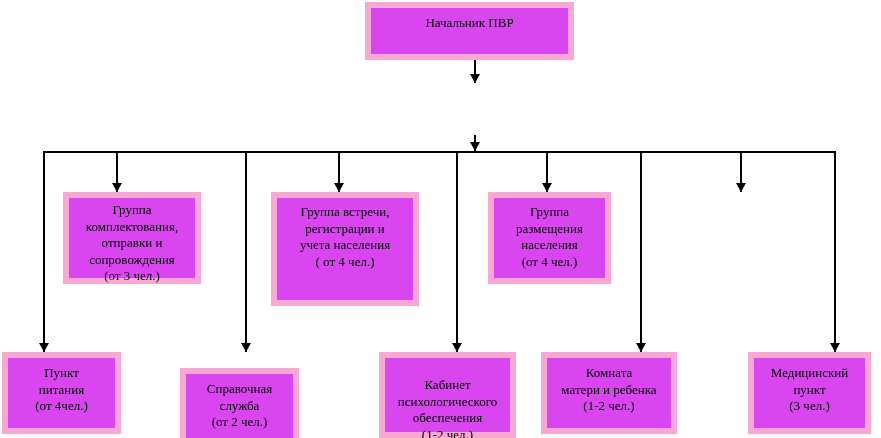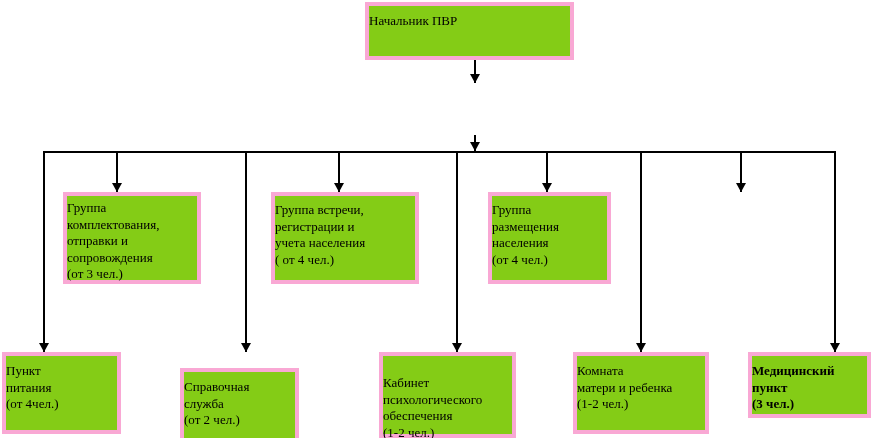--- a/index.html
+++ b/index.html
@@ -7,22 +7,23 @@
     position:relative;
     width:881px;height:438px;
     background:#fff;
     font-family:"Liberation Serif","DejaVu Serif",serif;
     color:#000;
     overflow:hidden;
   }
   .node{
     position:absolute;
     box-sizing:border-box;
-    border:4px solid #f9a8d4;
-    background:#84cc16;
+    border:6px solid #f9a8d4;
+    background:#d946ef;
+    text-align:center;
     white-space:pre-line;
     font-size:13px;
     line-height:16.5px;
     padding-top:5px;
   }
   .hline{
     position:absolute;
     height:2px;
     background:#000;
   }
@@ -66,39 +67,39 @@
   <div class="vline arrow" style="left:245px;top:151px;height:201px;"></div>
   <div class="vline arrow" style="left:456px;top:151px;height:201px;"></div>
   <div class="vline arrow" style="left:640px;top:151px;height:201px;"></div>
   <div class="vline arrow" style="left:834px;top:151px;height:201px;"></div>
 
   <div class="node" style="left:63px;top:192px;width:138px;height:92px;padding-top:4px;">Группа
 комплектования,
 отправки и
 сопровождения
 (от 3 чел.)</div>
-  <div class="node" style="left:271px;top:192px;width:148px;height:92px;padding-top:6px;">Группа встречи,
+  <div class="node" style="left:271px;top:192px;width:148px;height:114px;padding-top:6px;">Группа встречи,
 регистрации и
 учета населения
 ( от 4 чел.)</div>
   <div class="node" style="left:488px;top:192px;width:123px;height:92px;padding-top:6px;">Группа
 размещения
 населения
 (от 4 чел.)</div>
 
   <div class="node" style="left:2px;top:352px;width:119px;height:82px;padding-top:7px;">Пункт
 питания
 (от 4чел.)</div>
   <div class="node" style="left:180px;top:368px;width:119px;height:82px;padding-top:7px;">Справочная
 служба
 (от 2 чел.)</div>
   <div class="node" style="left:379px;top:352px;width:137px;height:86px;padding-top:19px;">Кабинет
 психологического
 обеспечения
 (1-2 чел.)</div>
-  <div class="node" style="left:573px;top:352px;width:136px;height:82px;padding-top:7px;">Комната
+  <div class="node" style="left:541px;top:352px;width:136px;height:82px;padding-top:7px;">Комната
 матери и ребенка
 (1-2 чел.)</div>
-  <div class="node" style="left:748px;top:352px;width:123px;height:66px;padding-top:7px;font-weight:bold;">Медицинский
+  <div class="node" style="left:748px;top:352px;width:123px;height:82px;padding-top:7px;">Медицинский
 пункт
 (3 чел.)</div>
 
 </div>
 
 </body></html>

